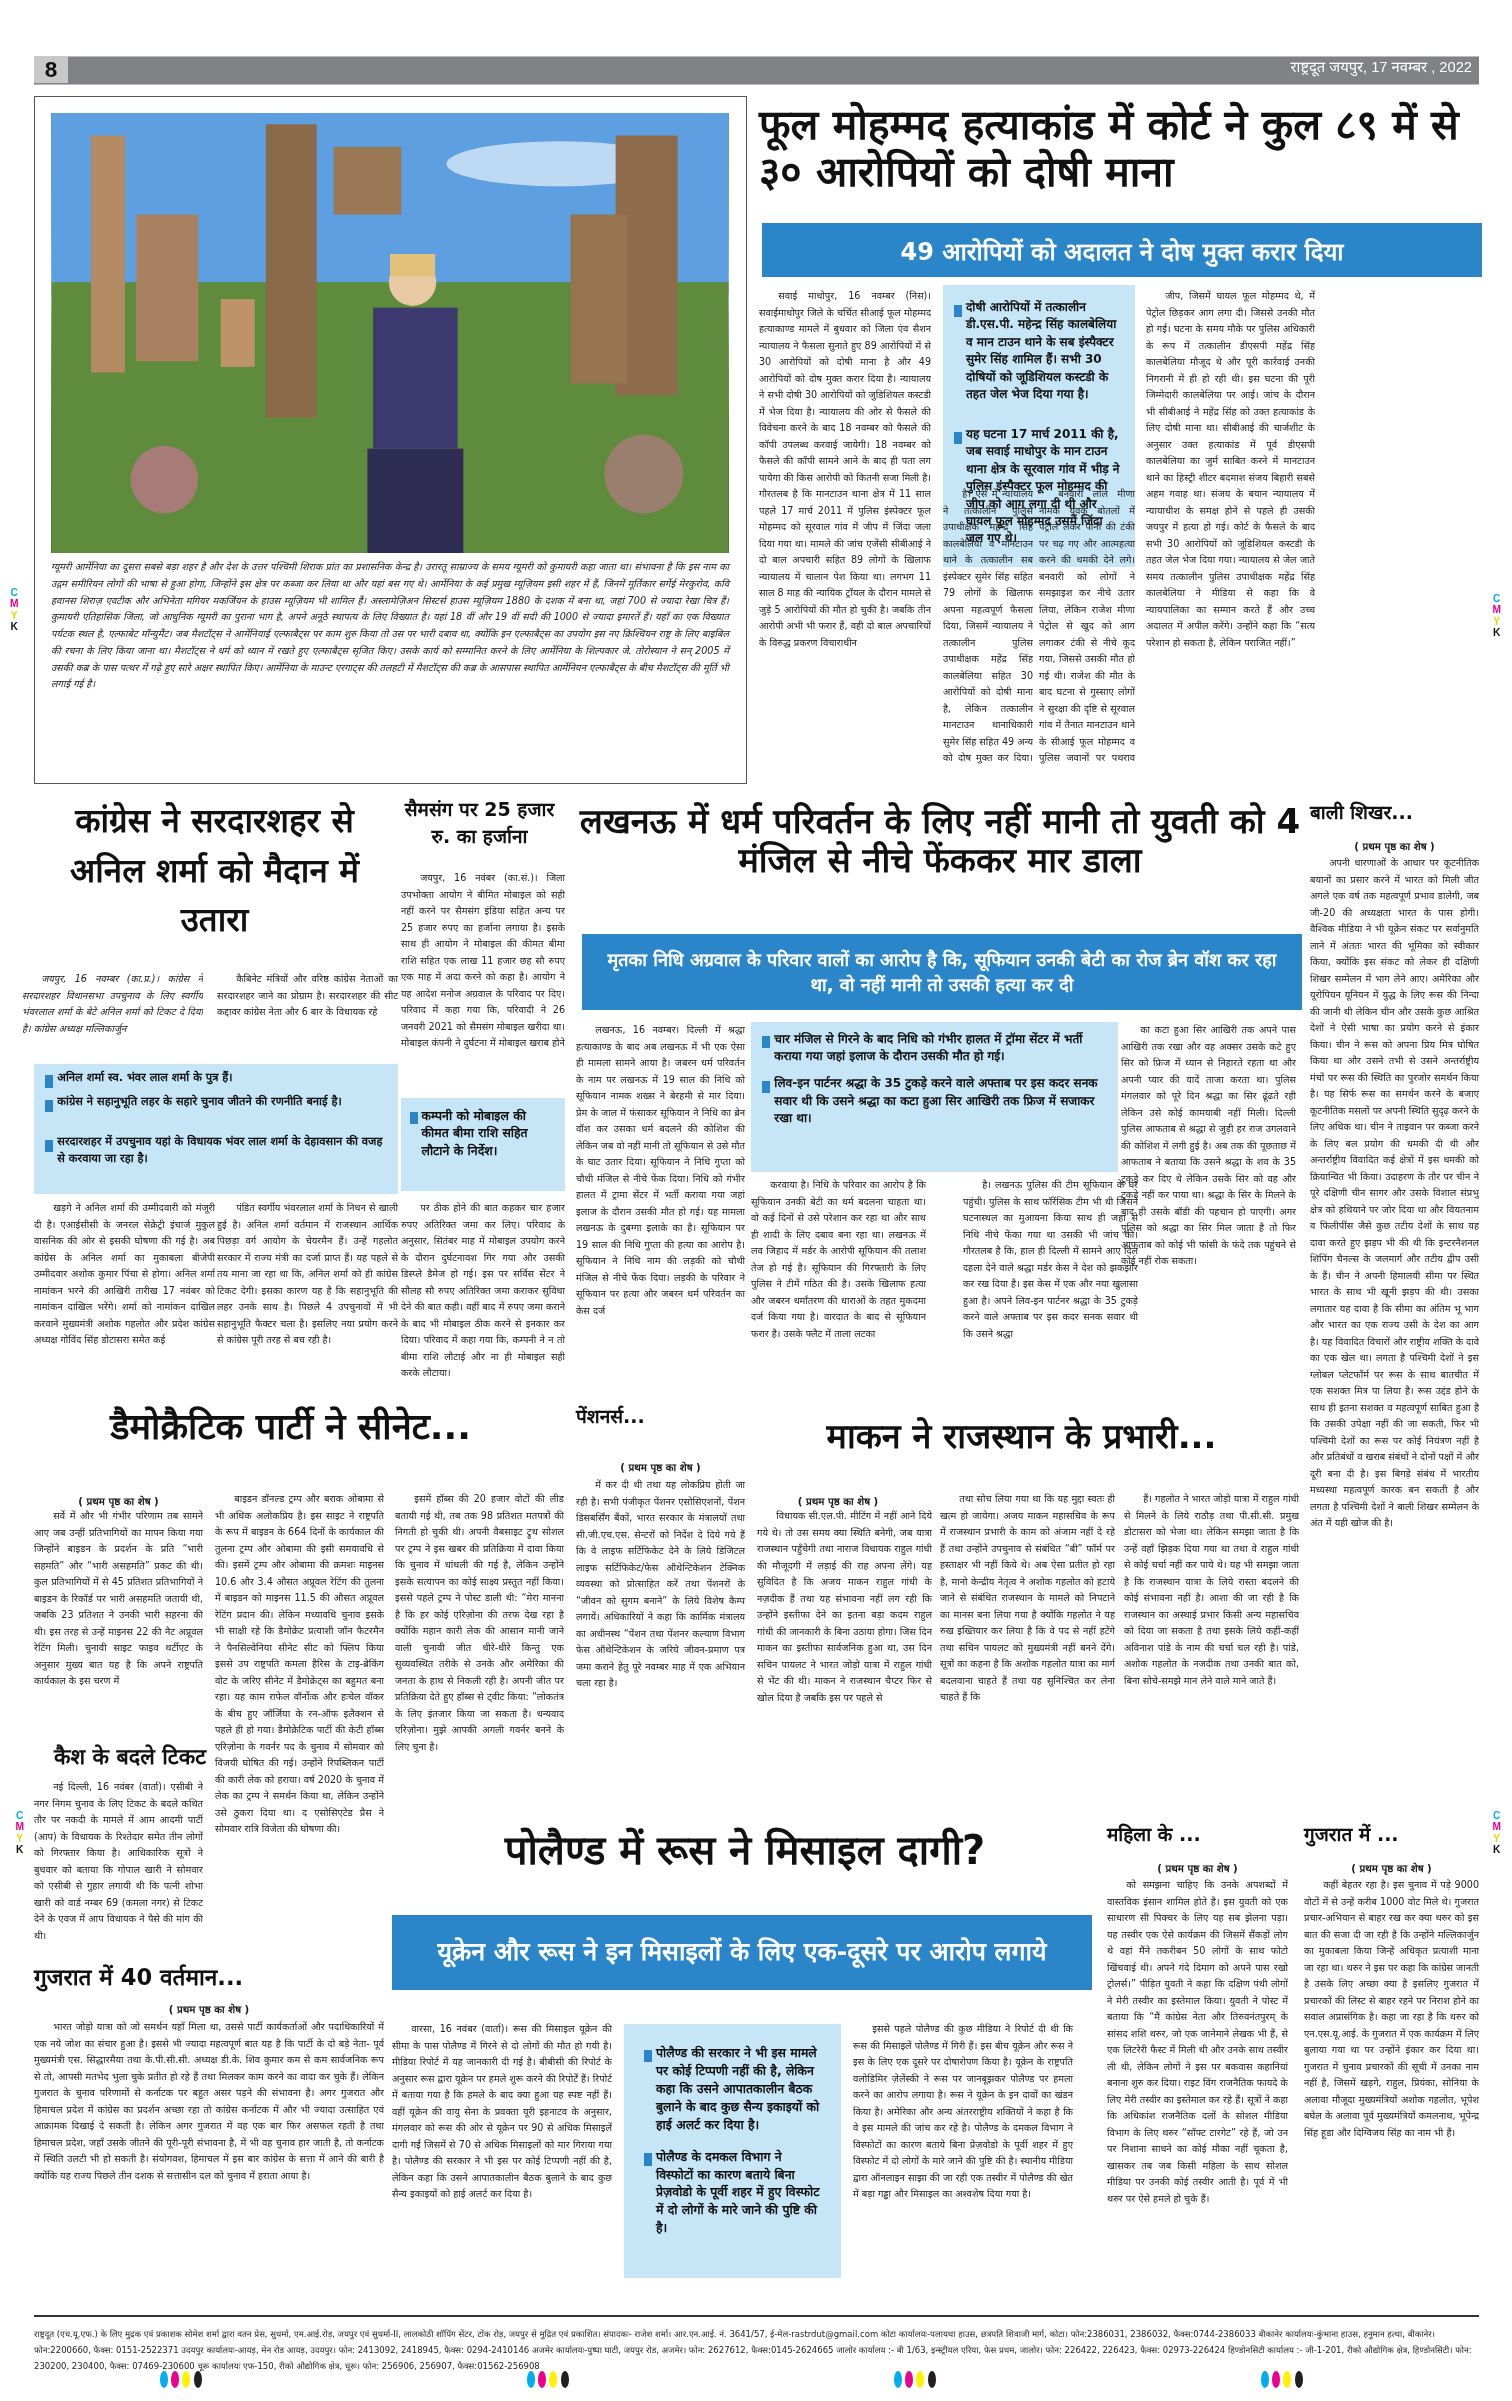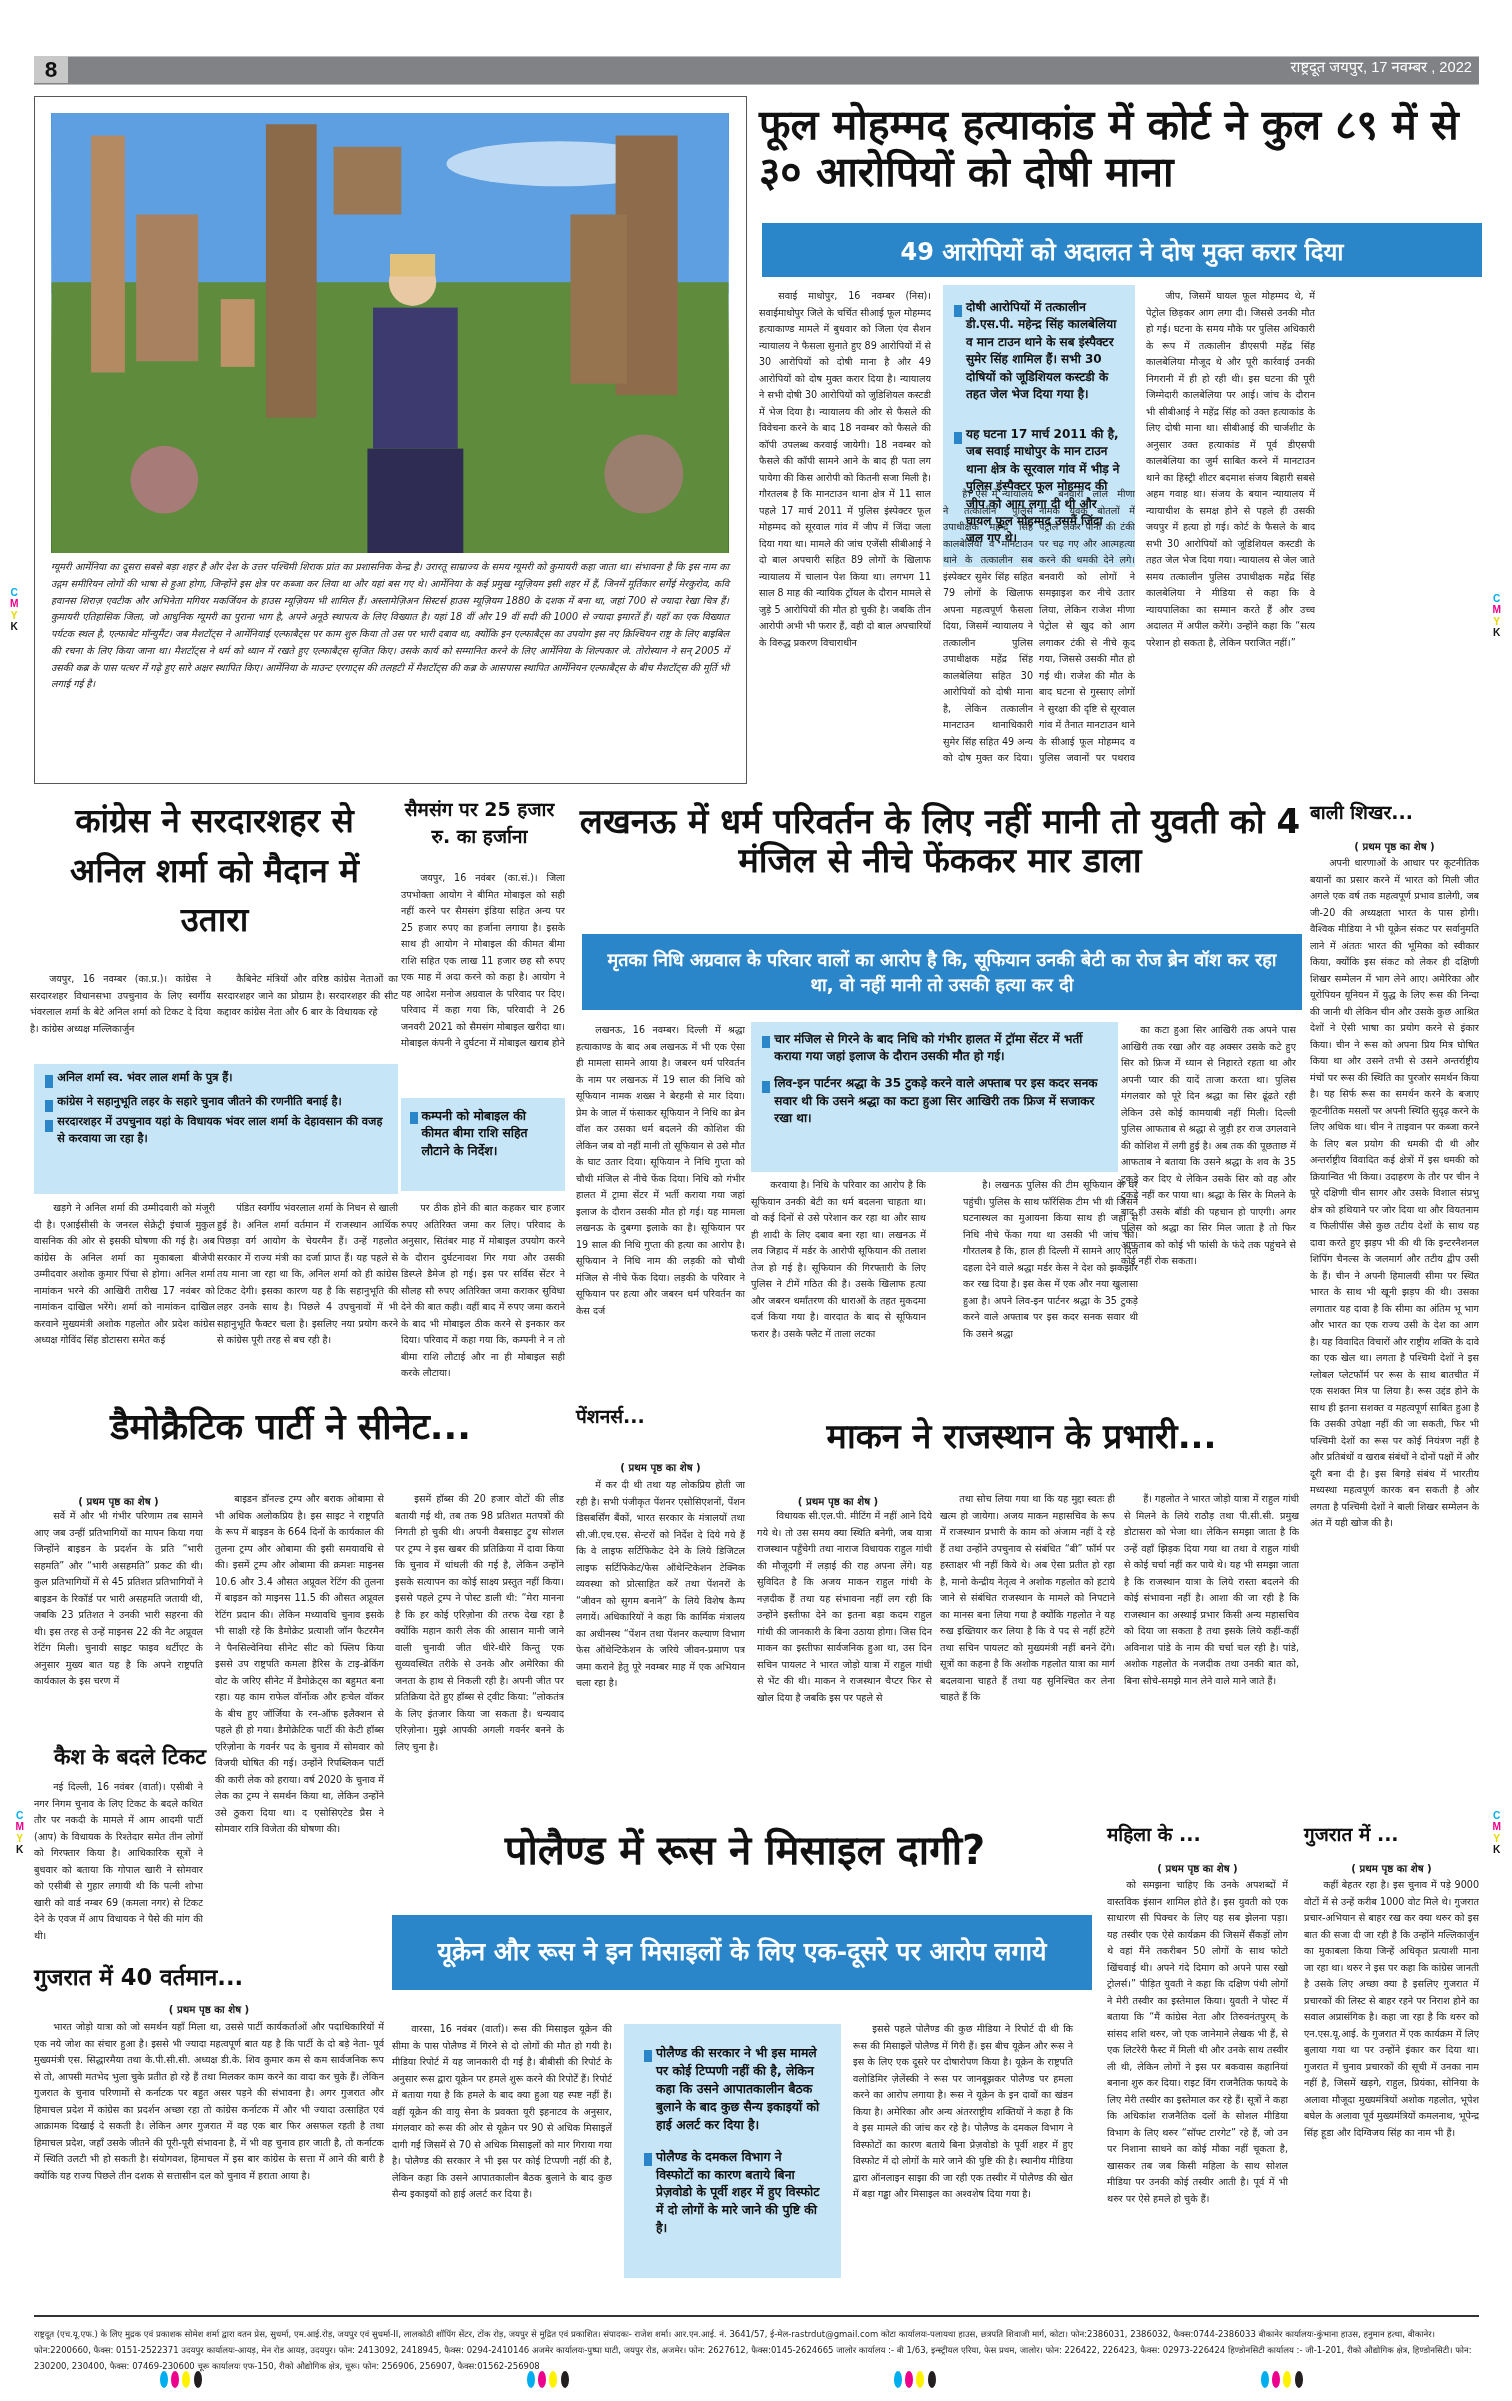--- a/index.html
+++ b/index.html
@@ -74,32 +74,32 @@
     <p>है। ऐसे में न्यायालय ने तत्कालीन पुलिस उपाधीक्षक महेन्द्र सिंह कालबेलिया व मानटाउन थाने के तत्कालीन सब इंस्पेक्टर सुमेर सिंह सहित 79 लोगों के खिलाफ अपना महत्वपूर्ण फैसला दिया, जिसमें न्यायालय ने तत्कालीन पुलिस उपाधीक्षक महेंद्र सिंह कालबेलिया सहित 30 आरोपियों को दोषी माना है, लेकिन तत्कालीन मानटाउन थानाधिकारी सुमेर सिंह सहित 49 अन्य को दोष मुक्त कर दिया। दरअसल सवाई माधोपुर के मानटाउन थाना क्षेत्र के सूरवाल गांव में 17 मार्च 2011 को लोग मृतका दाखा देवी के हत्यारों को गिरफ्तार करने और पीड़ित के परिजनों को मुआवजे की मांग कर रहे थे। इसी दौरान राजेश मीणा व</p>
   </div>
 <div class="abs col" style="left:1039px;top:486px;width:96px;height:282px;">
     <p>बनवारी लाल मीणा नामक युवक बोतलों में पेट्रोल लेकर पानी की टंकी पर चढ़ गए और आत्महत्या करने की धमकी देने लगे। बनवारी को लोगों ने समझाइश कर नीचे उतार लिया, लेकिन राजेश मीणा पेट्रोल से खुद को आग लगाकर टंकी से नीचे कूद गया, जिससे उसकी मौत हो गई थी। राजेश की मौत के बाद घटना से गुस्साए लोगों ने सुरक्षा की दृष्टि से सूरवाल गांव में तैनात मानटाउन थाने के सीआई फूल मोहम्मद व पुलिस जवानों पर पथराव कर दिया। जान बचाने के प्रयास में फूल मोहम्मद जीप चलाकर भागने लगे तो भीड़ ने उन पर पथराव कर दिया। जीप में मौजूद पुलिसकर्मी जैसे-तैसे वहां से भाग गए। पत्थर लगने से फूल मोहम्मद घायल हो गए। बाद में भीड़ ने</p>
   </div>
 <div class="abs col" style="left:1146px;top:288px;width:169px;height:480px;">
     <p>जीप, जिसमें घायल फूल मोहम्मद थे, में पेट्रोल छिड़कर आग लगा दी। जिससे उनकी मौत हो गई। घटना के समय मौके पर पुलिस अधिकारी के रूप में तत्कालीन डीएसपी महेंद्र सिंह कालबेलिया मौजूद थे और पूरी कार्रवाई उनकी निगरानी में ही हो रही थी। इस घटना की पूरी जिम्मेदारी कालबेलिया पर आई। जांच के दौरान भी सीबीआई ने महेंद्र सिंह को उक्त हत्याकांड के लिए दोषी माना था। सीबीआई की चार्जशीट के अनुसार उक्त हत्याकांड में पूर्व डीएसपी कालबेलिया का जुर्म साबित करने में मानटाउन थाने का हिस्ट्री शीटर बदमाश संजय बिहारी सबसे अहम गवाह था। संजय के बयान न्यायालय में न्यायाधीश के समक्ष होने से पहले ही उसकी जयपुर में हत्या हो गई। कोर्ट के फैसले के बाद सभी 30 आरोपियों को जूडिशियल कस्टडी के तहत जेल भेज दिया गया। न्यायालय से जेल जाते समय तत्कालीन पुलिस उपाधीक्षक महेंद्र सिंह कालबेलिया ने मीडिया से कहा कि वे न्यायपालिका का सम्मान करते हैं और उच्च अदालत में अपील करेंगे। उन्होंने कहा कि “सत्य परेशान हो सकता है, लेकिन पराजित नहीं।”</p>
   </div>
 
 <div class="abs hl" style="left:34px;top:796px;width:361px;font-size:33px;text-align:center;line-height:1.5;">कांग्रेस ने सरदारशहर से अनिल शर्मा को मैदान में उतारा</div>
-<div class="abs col" style="left:30px;top:971px;width:181px;height:90px;">
+<div class="abs col" style="left:22px;top:971px;width:181px;height:90px;font-style:italic;">
     <p>जयपुर, 16 नवम्बर (का.प्र.)। कांग्रेस ने सरदारशहर विधानसभा उपचुनाव के लिए स्वर्गीय भंवरलाल शर्मा के बेटे अनिल शर्मा को टिकट दे दिया है। कांग्रेस अध्यक्ष मल्लिकार्जुन</p>
   </div>
 <div class="abs col" style="left:217px;top:971px;width:181px;height:90px;">
     <p>कैबिनेट मंत्रियों और वरिष्ठ कांग्रेस नेताओं का सरदारशहर जाने का प्रोग्राम है। सरदारशहर की सीट कद्दावर कांग्रेस नेता और 6 बार के विधायक रहे</p>
   </div>
 <div class="abs lightbox" style="left:34px;top:1064px;width:364px;height:130px;padding:5.6px 11.3px;box-sizing:border-box;">
   <div class="bullet" style="font-size:11.3px;margin-bottom:6.8px;">
       <span class="sq"></span>
       <span>अनिल शर्मा स्व. भंवर लाल शर्मा के पुत्र हैं।</span>
     </div>
-  <div class="bullet" style="font-size:11.3px;margin-bottom:2px;">
+  <div class="bullet" style="font-size:11.3px;margin-bottom:22px;">
       <span class="sq"></span>
       <span>कांग्रेस ने सहानुभूति लहर के सहारे चुनाव जीतने की रणनीति बनाई है।</span>
     </div>
   <div class="bullet" style="font-size:11.3px;">
       <span class="sq"></span>
       <span>सरदारशहर में उपचुनाव यहां के विधायक भंवर लाल शर्मा के देहावसान की वजह से करवाया जा रहा है।</span>
     </div>
 </div>
 <div class="abs col" style="left:34px;top:1200px;width:181px;height:198px;">
     <p>खड़गे ने अनिल शर्मा की उम्मीदवारी को मंजूरी दी है। एआईसीसी के जनरल सेक्रेट्री इंचार्ज मुकुल वासनिक की ओर से इसकी घोषणा की गई है। अब कांग्रेस के अनिल शर्मा का मुकाबला बीजेपी उम्मीदवार अशोक कुमार पिंचा से होगा। अनिल शर्मा नामांकन भरने की आखिरी तारीख 17 नवंबर को नामांकन दाखिल भरेंगे। शर्मा को नामांकन दाखिल करवाने मुख्यमंत्री अशोक गहलोत और प्रदेश कांग्रेस अध्यक्ष गोविंद सिंह डोटासरा समेत कई</p>

